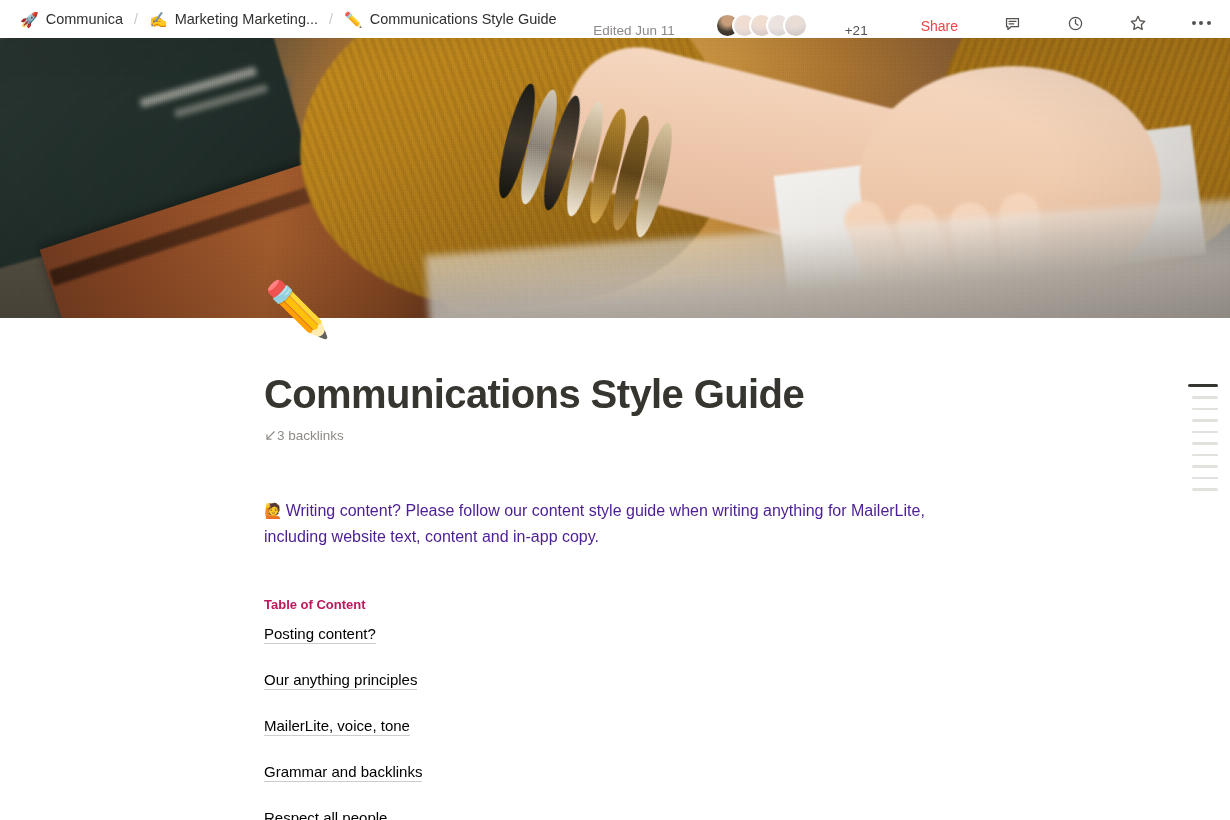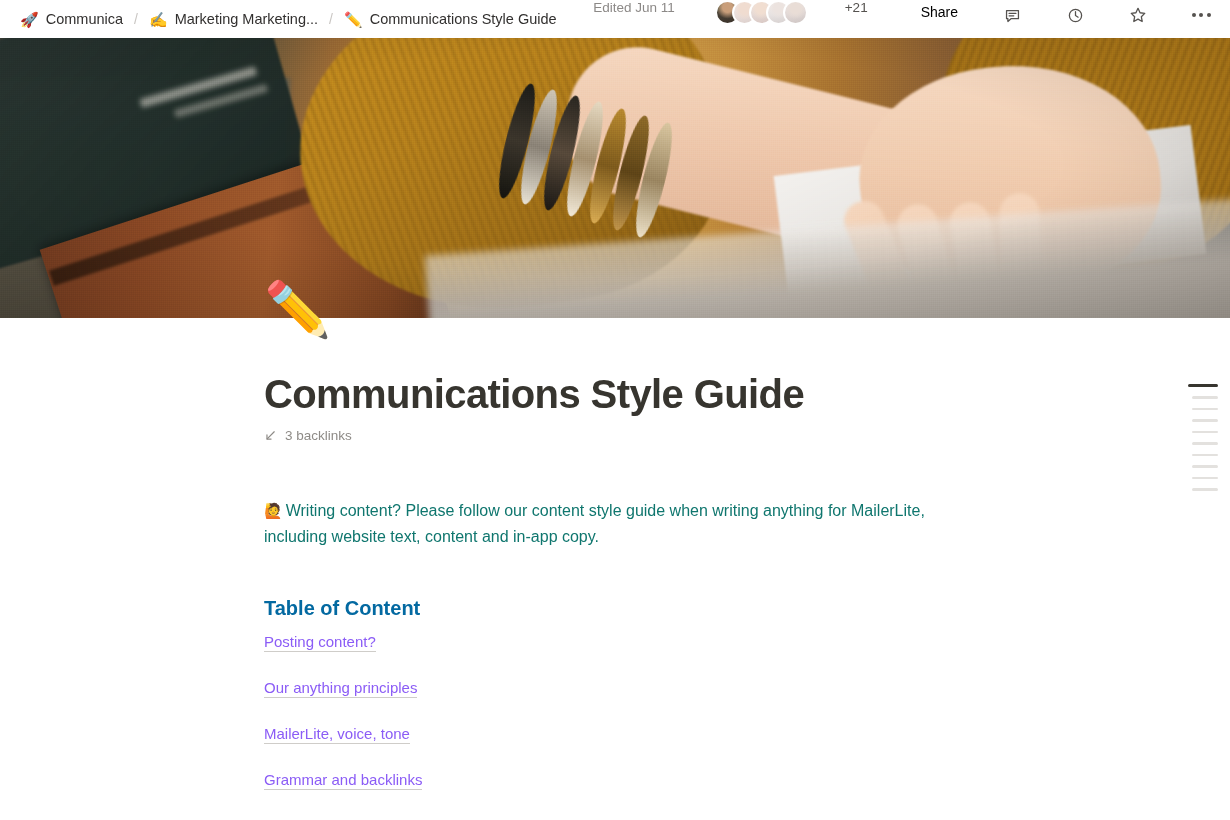--- a/index.html
+++ b/index.html
@@ -38,21 +38,21 @@
   .crumb-emoji { font-size: 15px; line-height: 1; display: inline-block; }
   .crumb-sep {
     color: #c9c6c3;
     font-size: 14px;
     margin: 0 9px;
     user-select: none;
   }
 
   .topbar-right {
     margin-left: auto;
-    display: flex; align-items: flex-start;
+    display: flex; align-items: flex-end;
     margin-right: 14px;
     height: 38px;
     gap: 28px;
   }
   .edited {
     font-size: 13.5px;
     color: #8c8987;
     white-space: nowrap;
     margin-right: 12px;
   }
@@ -85,21 +85,21 @@
       linear-gradient(170deg, #efe9e8 0%, #ded5d3 60%, #cfc6c4 100%); }
   .plusmore {
     font-size: 13.5px;
     color: #55524f;
     margin-left: 9px;
     white-space: nowrap;
     cursor: pointer;
   }
   .share-btn {
     font-size: 14px;
-    color: #000000;
+    color: #ef4444;
     margin-left: 19px;
     padding: 4px 6px;
     border-radius: 4px;
     background: none; border: none;
     font-family: inherit;
     cursor: pointer;
     white-space: nowrap;
   }
   .icon-btn {
     width: 30px; height: 30px;
@@ -318,51 +318,50 @@
     margin: 0;
     padding-top: 53px;
     font-size: 40px;
     line-height: 1.18;
     font-weight: 700;
     letter-spacing: -0.6px;
     color: #37352f;
   }
   .backlinks {
     display: flex; align-items: center;
-    gap: 8px;
     margin-top: 10px;
     font-size: 13.5px;
     color: #8e8b87;
     cursor: pointer;
     width: fit-content;
   }
   .backlinks svg { display: block; }
 
   .intro {
     margin-top: 55px;
     font-size: 16px;
     line-height: 1.62;
-    color: #0f766e;
+    color: #4c1d95;
     max-width: 690px;
   }
   .intro .emo { font-size: 15px; margin-right: 3px; }
 
   .toc-title {
     margin-top: 47px;
-    font-size: 20px;
+    font-size: 13px;
     font-weight: 700;
-    color: #0369a1;
+    color: #be185d;
   }
   .toc { margin-top: 14px; }
   .toc-link {
     display: block;
     width: fit-content;
     font-size: 15px;
     line-height: 1;
-    color: #8b5cf6;
+    color: #000000;
     text-decoration: none;
     border-bottom: 1px solid #cfcdc9;
     padding-bottom: 2px;
     margin-bottom: 28px;
     cursor: pointer;
   }
 
   
   .outline {
     position: absolute;

